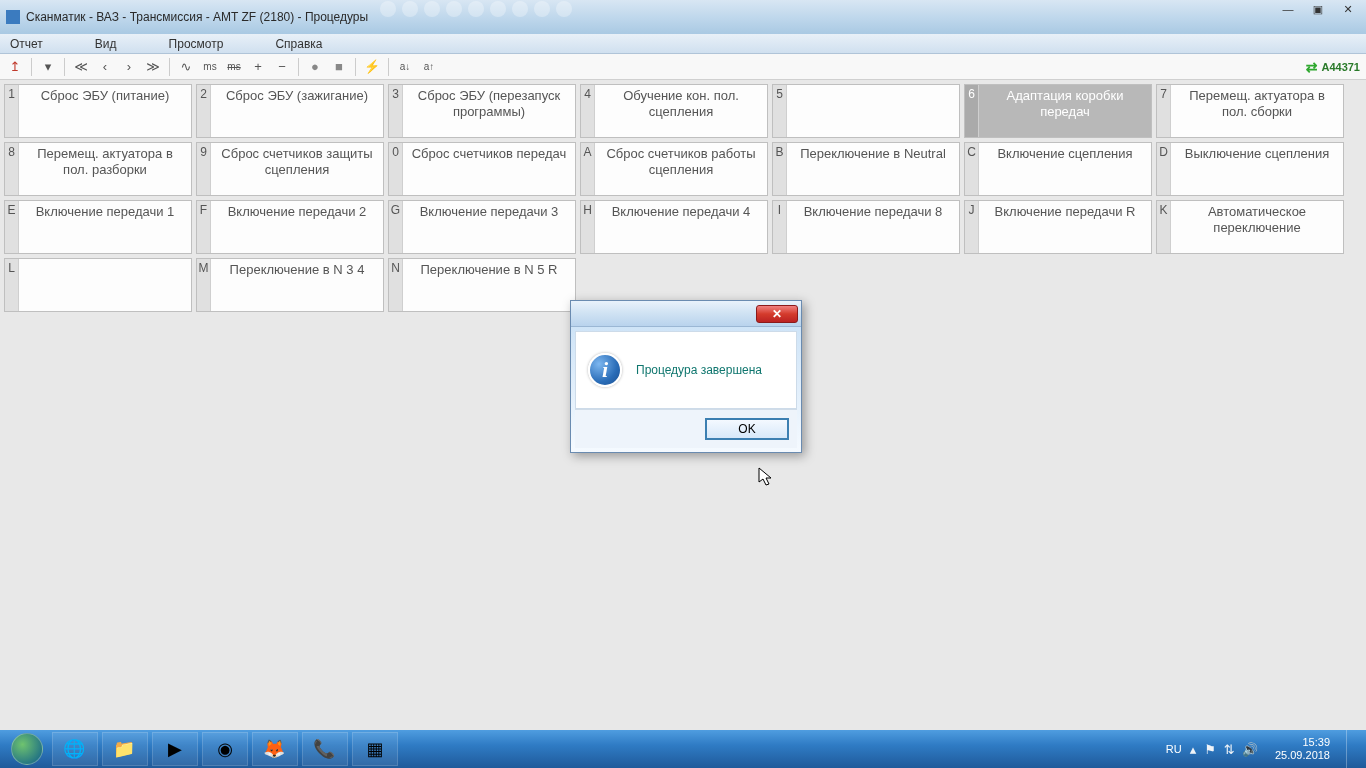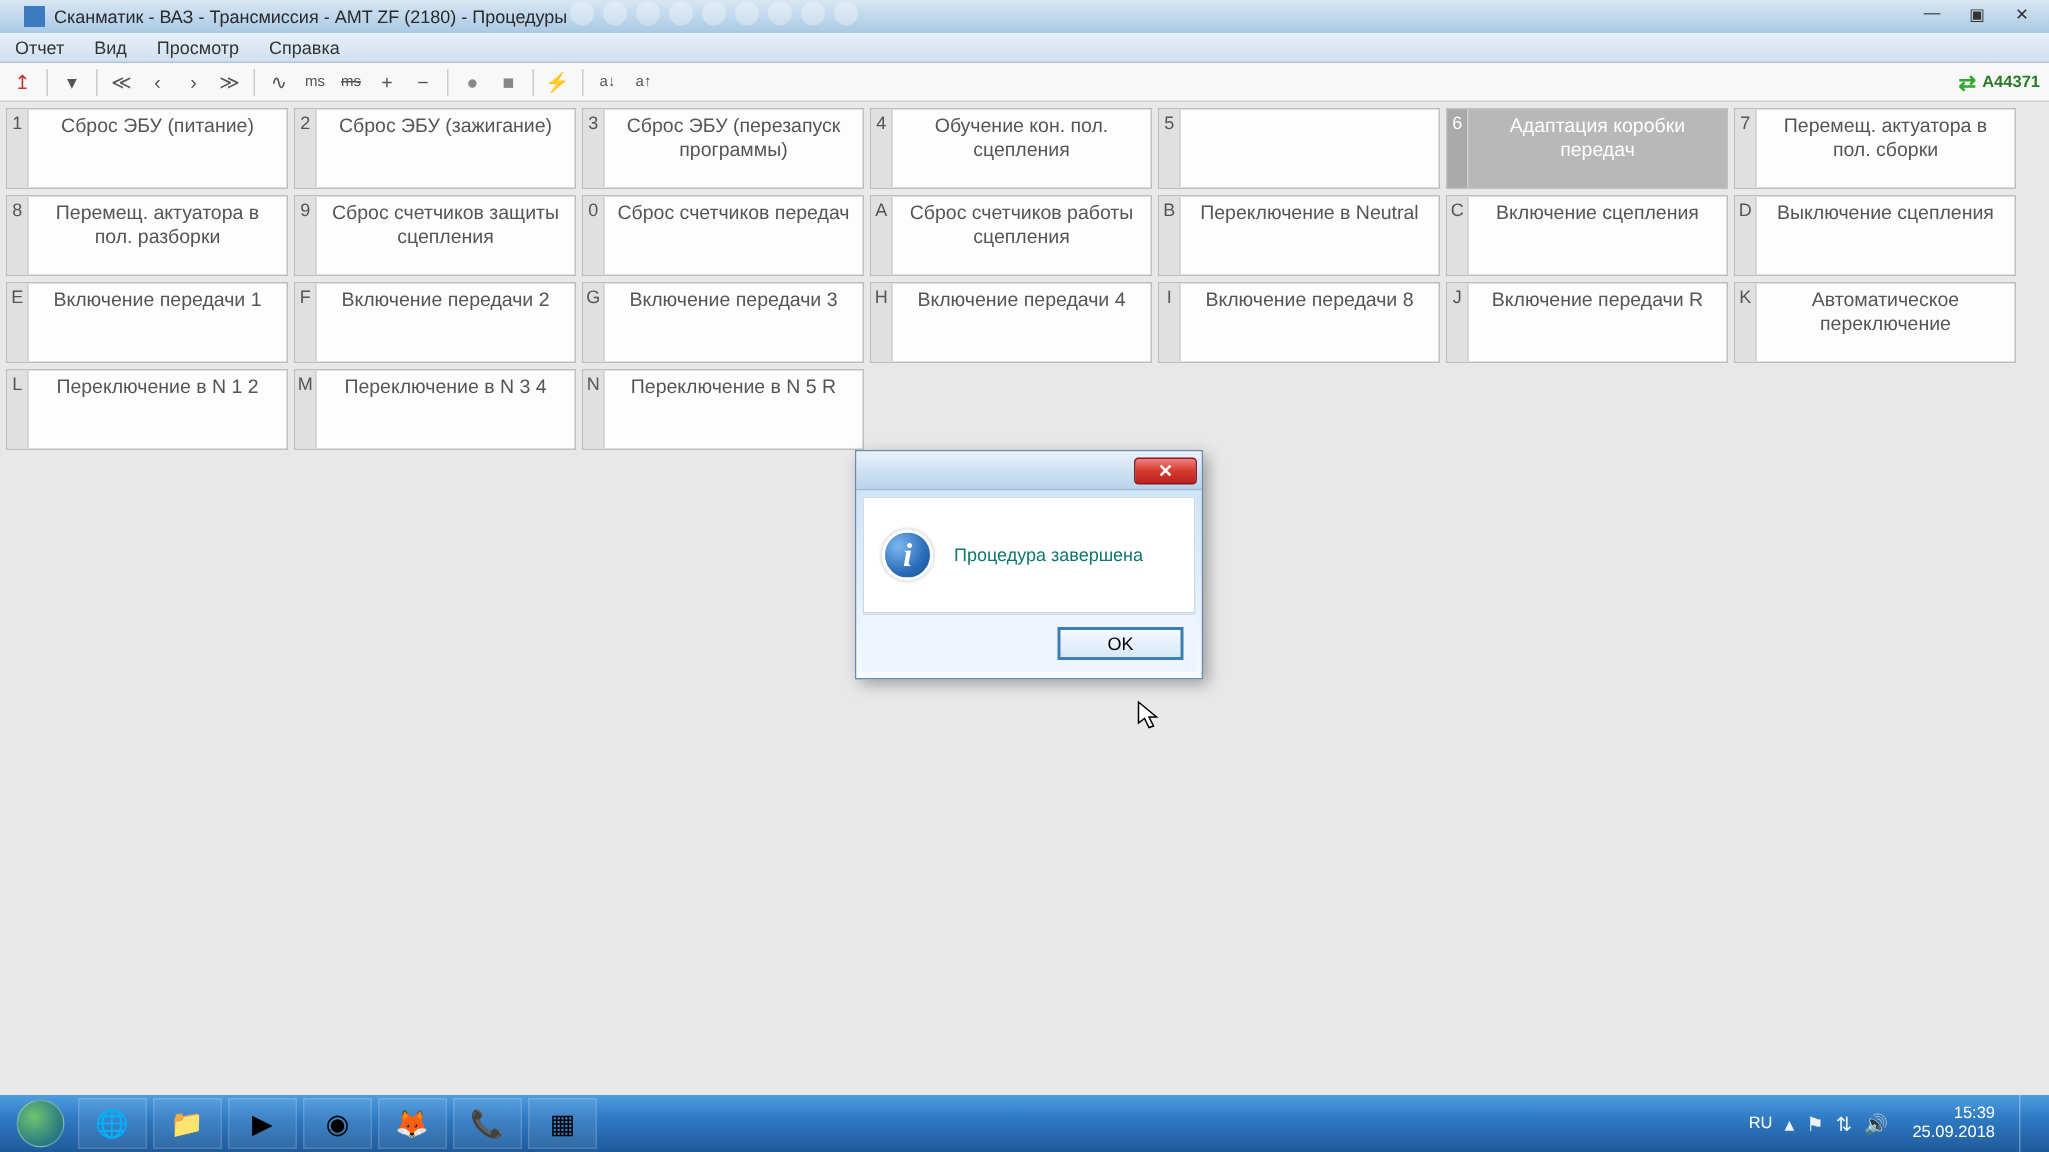--- a/index.html
+++ b/index.html
@@ -8,25 +8,25 @@
   font-size: 12px;
   background: #e8e8e8;
   width: 1366px;
   height: 768px;
   overflow: hidden;
   position: relative;
 }
 
 
 .titlebar {
-  height: 22px;
+  height: 34px;
   background: linear-gradient(to bottom, #d8e6f3, #c0d8ec, #a9c9e3);
   display: flex;
   align-items: center;
-  padding: 0 16px;
+  padding: 0 6px;
   color: #2a2a2a;
   font-size: 12px;
   position: relative;
 }
 .titlebar-icon {
   width: 14px; height: 14px;
   background: #3b7bbf;
   margin-right: 6px;
 }
 .win-controls {
@@ -45,20 +45,21 @@
 
 
 .menubar {
   height: 20px;
   background: linear-gradient(to bottom, #e8f0f8, #d0e0ef);
   display: flex;
   align-items: stretch;
   border-bottom: 1px solid #b0c4d8;
   font-size: 12px;
   color: #333;
+  gap: 32px;
 }
 .menu-item {
   padding: 2px 10px;
   display:flex; align-items:center;
   cursor: default;
 }
 
 
 .toolbar {
   height: 26px;
@@ -421,21 +422,20 @@
       <div class="proc-cell">
         <div class="proc-key">J</div>
         <div class="proc-label">Включение передачи R</div>
       </div>
       <div class="proc-cell">
         <div class="proc-key">K</div>
         <div class="proc-label">Автоматическое переключение</div>
       </div>
       <div class="proc-cell">
         <div class="proc-key">L</div>
-        <div class="proc-label">Переключение в N 1 2</div>
       </div>
       <div class="proc-cell">
         <div class="proc-key">M</div>
         <div class="proc-label">Переключение в N 3 4</div>
       </div>
       <div class="proc-cell">
         <div class="proc-key">N</div>
         <div class="proc-label">Переключение в N 5 R</div>
       </div>
     </div>

